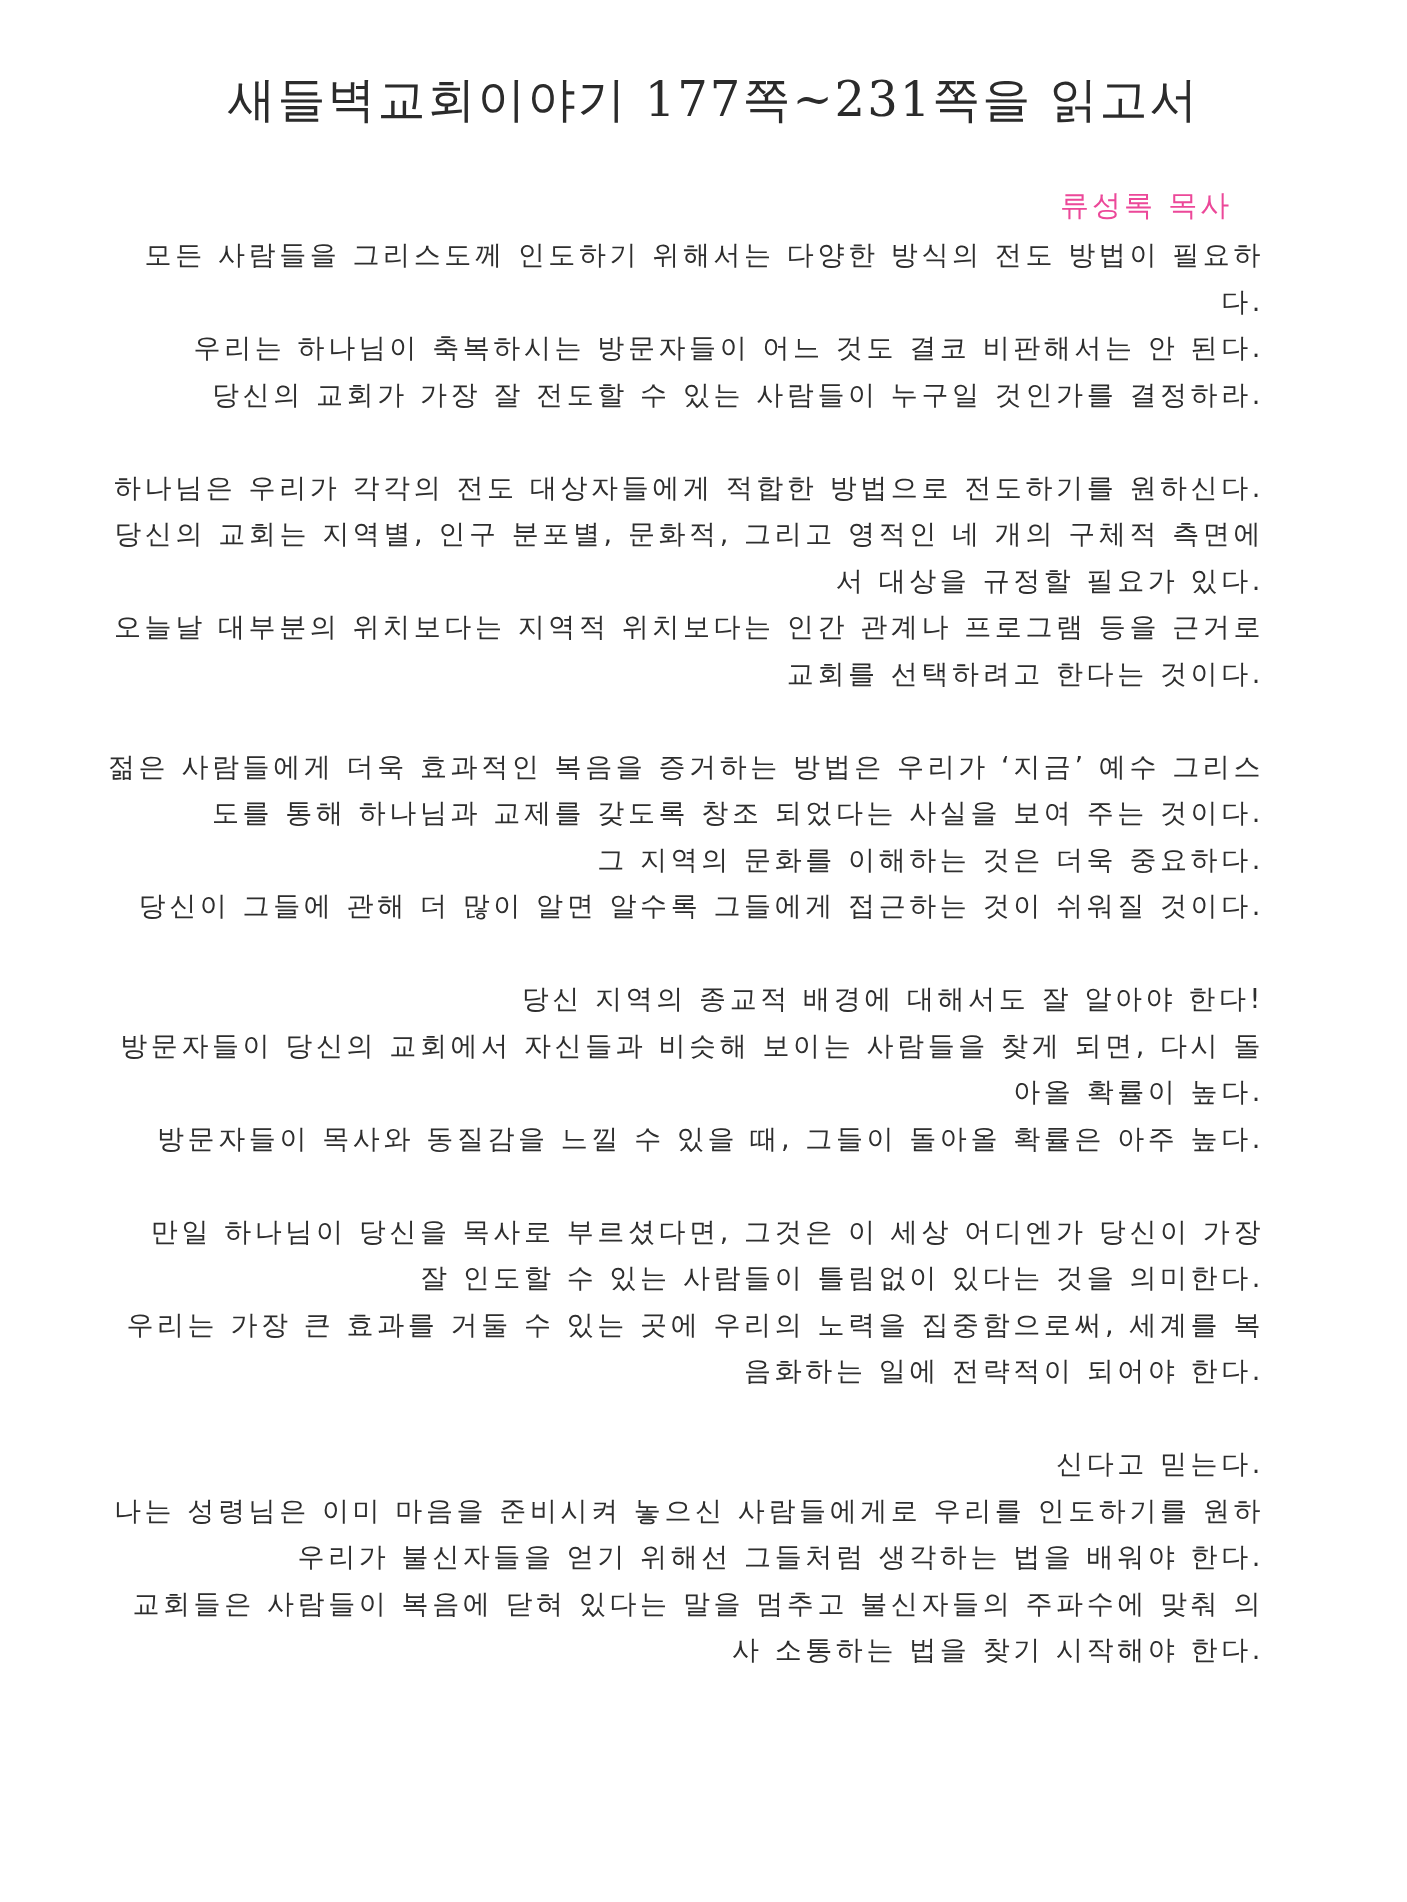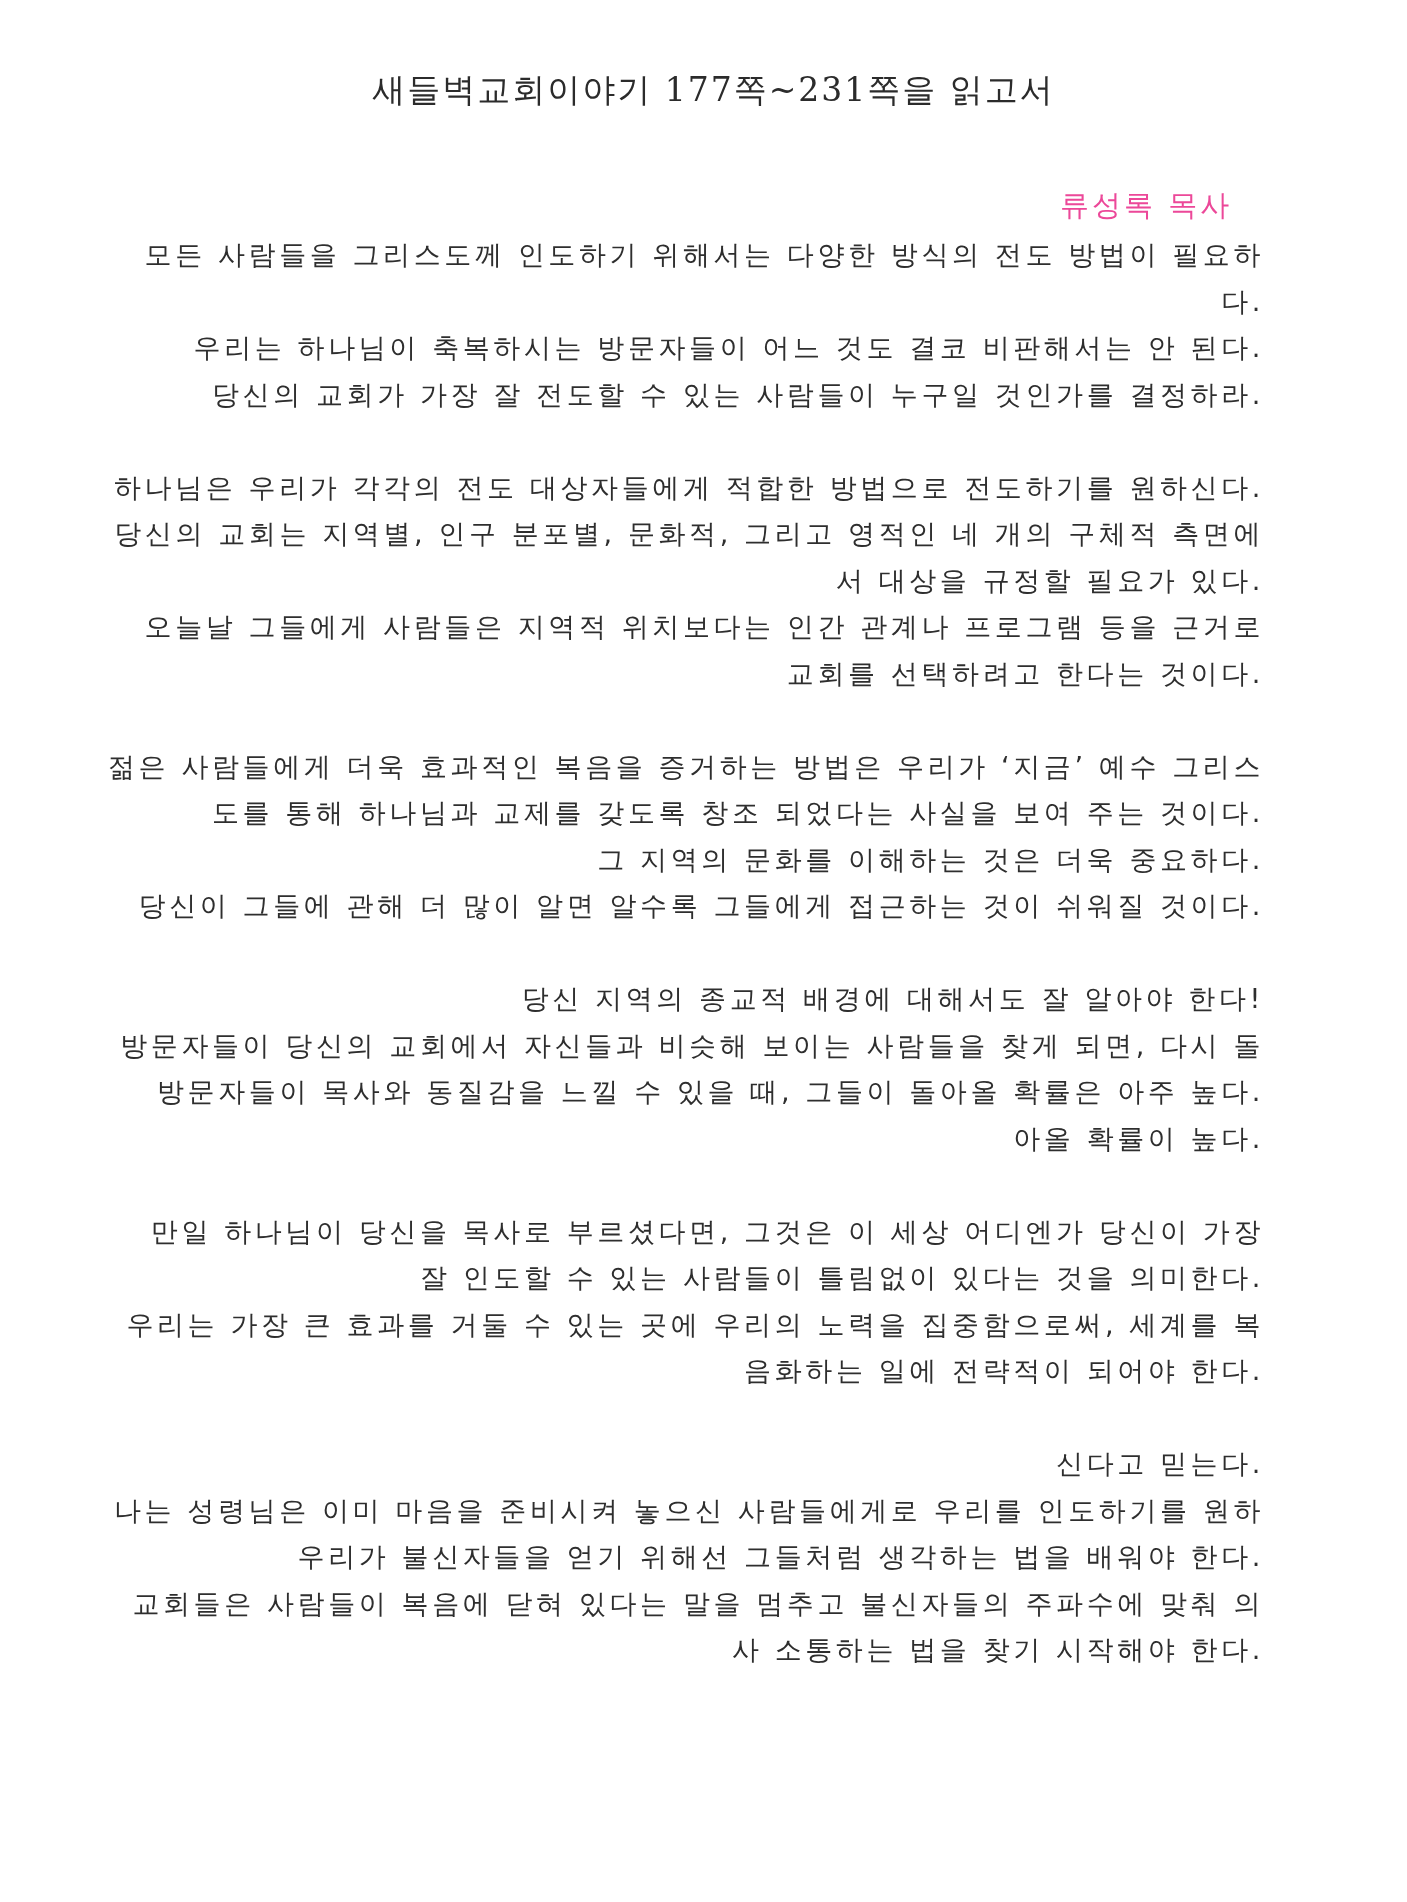--- a/index.html
+++ b/index.html
@@ -5,21 +5,21 @@
   html, body { margin: 0; padding: 0; background: #ffffff; }
   body {
     width: 1407px; height: 1902px; position: relative; overflow: hidden;
     font-family: "DejaVu Sans", "Liberation Sans", sans-serif;
     color: #2a2a2a;
   }
   .page { position: absolute; left: 0; top: 0; width: 1407px; height: 1902px; }
   .title {
     position: absolute; left: 0; right: 0; top: 68px;
     text-align: center; font-family: "DejaVu Serif", "Liberation Serif", serif;
-    font-size: 33px; letter-spacing: 2px; color: #2b2b2b; font-weight: normal;
+    font-size: 48px; letter-spacing: 2px; color: #2b2b2b; font-weight: normal;
     padding-left: 20px;
   }
   .author {
     position: absolute; top: 186px; left: 1060px;
     font-size: 29px; letter-spacing: 3px; color: #ec4899;
   }
   .body-text {
     position: absolute; left: 74px; top: 232px; width: 1190px;
     font-size: 27px; line-height: 46.5px; letter-spacing: 3.6px; color: #2e2e2e; text-align: right;
   }
@@ -39,38 +39,38 @@
       <div class="line">다.</div>
       <div class="line">우리는 하나님이 축복하시는 방문자들이 어느 것도 결코 비판해서는 안 된다.</div>
       <div class="line">당신의 교회가 가장 잘 전도할 수 있는 사람들이 누구일 것인가를 결정하라.</div>
     </div>
     <div class="gap"></div>
 
     <div>
       <div class="line">하나님은 우리가 각각의 전도 대상자들에게 적합한 방법으로 전도하기를 원하신다.</div>
       <div class="line">당신의 교회는 지역별, 인구 분포별, 문화적, 그리고 영적인 네 개의 구체적 측면에</div>
       <div class="line">서 대상을 규정할 필요가 있다.</div>
-      <div class="line">오늘날 그들에게 사람들은 지역적 위치보다는 인간 관계나 프로그램 등을 근거로</div>
+      <div class="line">오늘날 대부분의 위치보다는 지역적 위치보다는 인간 관계나 프로그램 등을 근거로</div>
       <div class="line">교회를 선택하려고 한다는 것이다.</div>
     </div>
     <div class="gap"></div>
 
     <div>
       <div class="line">젊은 사람들에게 더욱 효과적인 복음을 증거하는 방법은 우리가 ‘지금’ 예수 그리스</div>
       <div class="line">도를 통해 하나님과 교제를 갖도록 창조 되었다는 사실을 보여 주는 것이다.</div>
       <div class="line">그 지역의 문화를 이해하는 것은 더욱 중요하다.</div>
       <div class="line">당신이 그들에 관해 더 많이 알면 알수록 그들에게 접근하는 것이 쉬워질 것이다.</div>
     </div>
     <div class="gap"></div>
 
     <div>
       <div class="line">당신 지역의 종교적 배경에 대해서도 잘 알아야 한다!</div>
       <div class="line">방문자들이 당신의 교회에서 자신들과 비슷해 보이는 사람들을 찾게 되면, 다시 돌</div>
+      <div class="line">아올 확률이 높다.</div>
       <div class="line">방문자들이 목사와 동질감을 느낄 수 있을 때, 그들이 돌아올 확률은 아주 높다.</div>
-      <div class="line">아올 확률이 높다.</div>
     </div>
     <div class="gap"></div>
 
     <div>
       <div class="line">만일 하나님이 당신을 목사로 부르셨다면, 그것은 이 세상 어디엔가 당신이 가장</div>
       <div class="line">잘 인도할 수 있는  사람들이 틀림없이 있다는 것을 의미한다.</div>
       <div class="line">우리는 가장 큰 효과를 거둘 수 있는 곳에 우리의 노력을 집중함으로써, 세계를 복</div>
       <div class="line">음화하는 일에 전략적이 되어야 한다.</div>
     </div>
     <div class="gap"></div>

